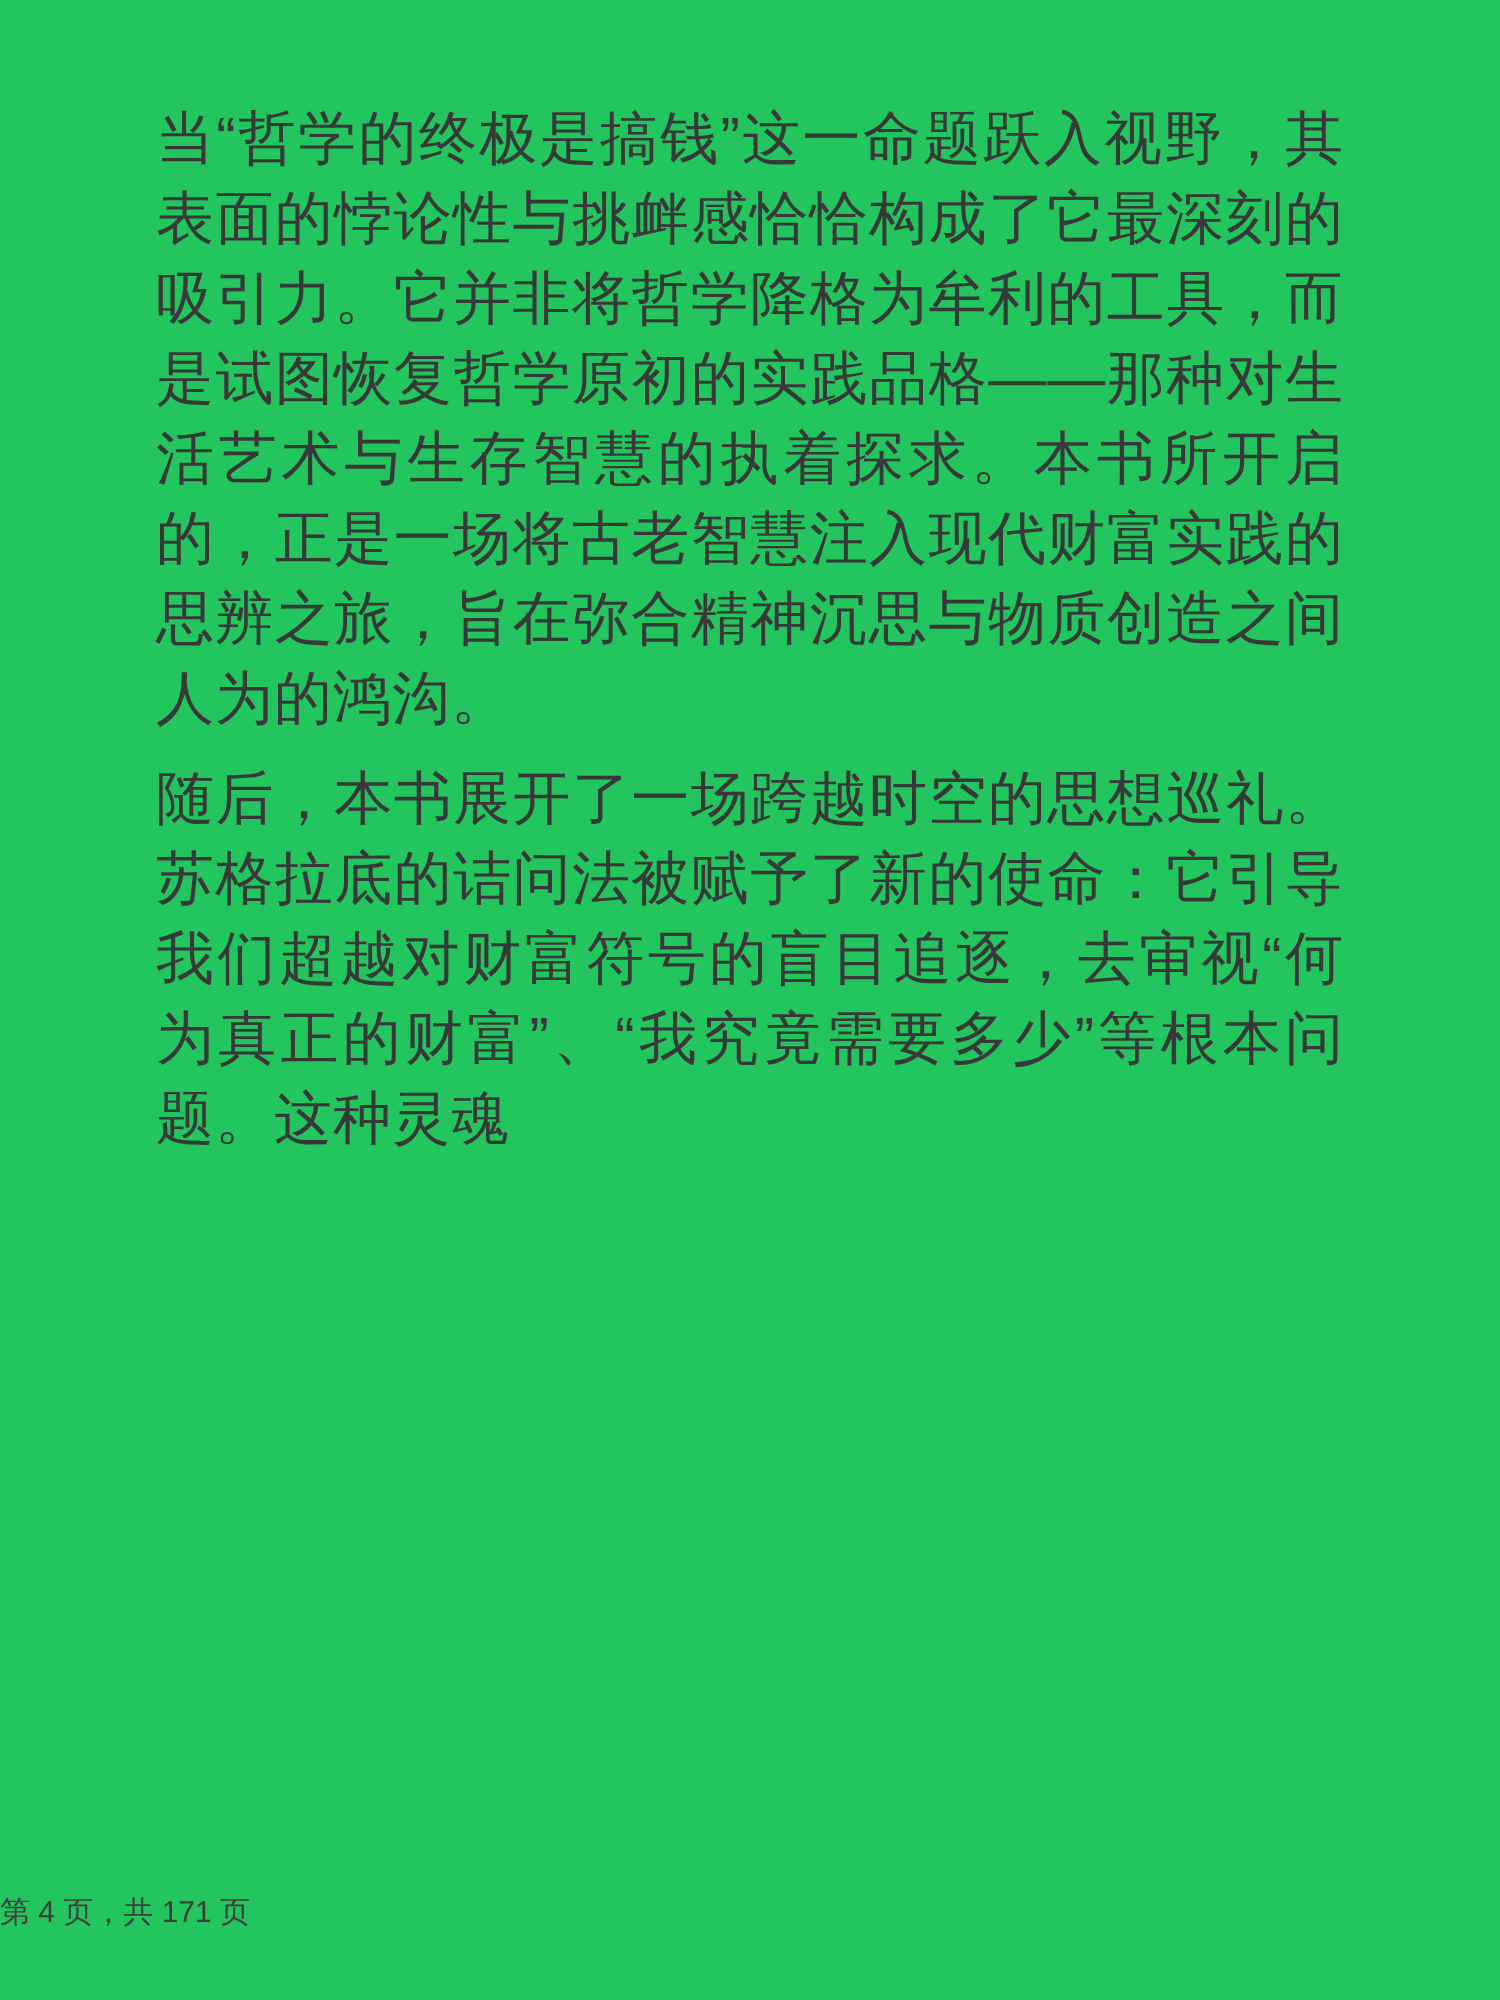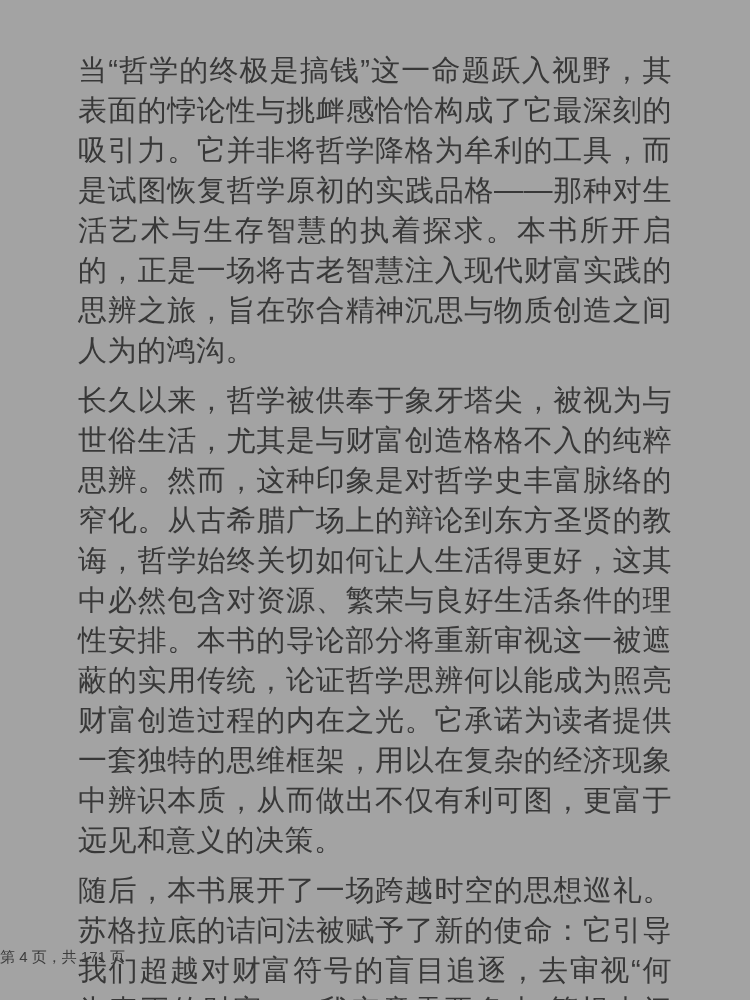--- a/index.html
+++ b/index.html
@@ -9,21 +9,21 @@
   body {
     width: 750px;
     height: 1000px;
     background: #ffffff;
     overflow: hidden;
   }
   .doc-page {
     position: relative;
     width: 750px;
     height: 1000px;
-    background: #a3a3a3;
+    background: #22c55e;
     font-family: "Liberation Sans", "DejaVu Sans", sans-serif;
   }
   .text-block {
     position: absolute;
     left: 78px;
     top: 50px;
     width: 594px;
     font-size: 29px;
     line-height: 40px;
     font-weight: 400;
@@ -45,17 +45,16 @@
     line-height: 20px;
     color: #3d3d3d;
   }
 </style>
 </head>
 <body>
 
 <div class="doc-page">
   <div class="text-block">
     <p>当“哲学的终极是搞钱”这一命题跃入视野，其表面的悖论性与挑衅感恰恰构成了它最深刻的吸引力。它并非将哲学降格为牟利的工具，而是试图恢复哲学原初的实践品格——那种对生活艺术与生存智慧的执着探求。本书所开启的，正是一场将古老智慧注入现代财富实践的思辨之旅，旨在弥合精神沉思与物质创造之间人为的鸿沟。</p>
-    <p>长久以来，哲学被供奉于象牙塔尖，被视为与世俗生活，尤其是与财富创造格格不入的纯粹思辨。然而，这种印象是对哲学史丰富脉络的窄化。从古希腊广场上的辩论到东方圣贤的教诲，哲学始终关切如何让人生活得更好，这其中必然包含对资源、繁荣与良好生活条件的理性安排。本书的导论部分将重新审视这一被遮蔽的实用传统，论证哲学思辨何以能成为照亮财富创造过程的内在之光。它承诺为读者提供一套独特的思维框架，用以在复杂的经济现象中辨识本质，从而做出不仅有利可图，更富于远见和意义的决策。</p>
     <p>随后，本书展开了一场跨越时空的思想巡礼。苏格拉底的诘问法被赋予了新的使命：它引导我们超越对财富符号的盲目追逐，去审视“何为真正的财富”、“我究竟需要多少”等根本问题。这种灵魂</p>
   </div>
   <div class="page-footer">第 4 页，共 171 页</div>
 </div>
 
 </body></html>

